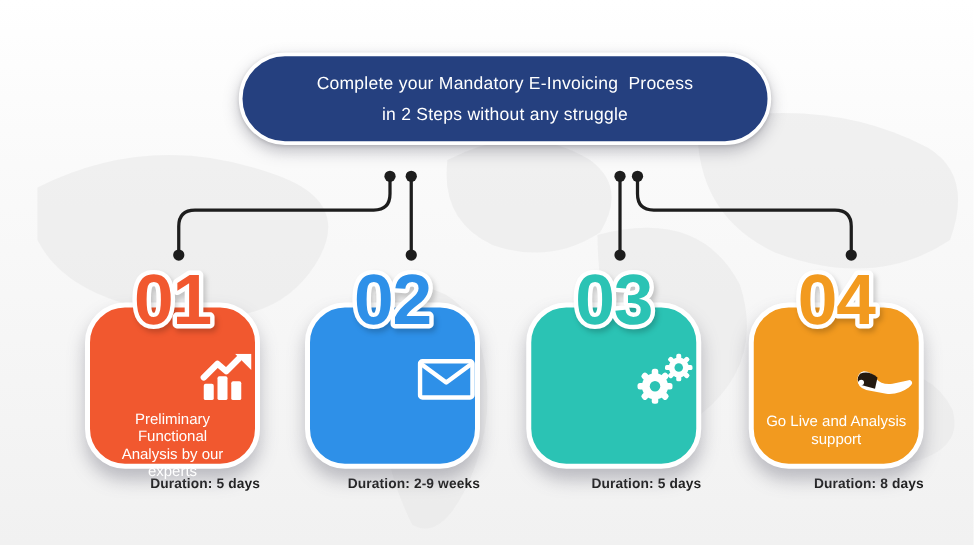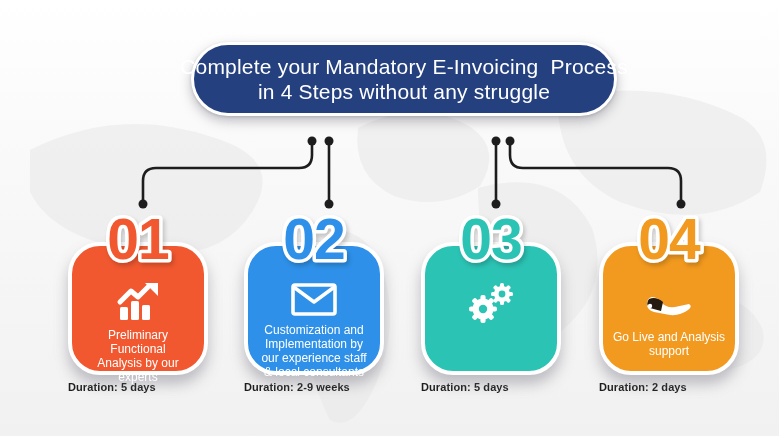--- a/index.html
+++ b/index.html
@@ -13,74 +13,74 @@
   .worldmap path{fill:#e7e7e7;opacity:.55;}
 
   
   .banner{
     position:absolute;left:191px;top:42px;width:426px;height:74px;z-index:2;
     background:var(--banner-bg);
     border:3px solid #fff;border-radius:42px;box-sizing:border-box;
     box-shadow:0 5px 12px rgba(90,90,105,.38), 0 1px 3px rgba(0,0,0,.15);
     display:flex;flex-direction:column;align-items:center;justify-content:center;
   }
-  .banner-line{color:#fff;font-size:21px;line-height:25px;white-space:pre;letter-spacing:.2px;}
+  .banner-line{color:#fff;font-size:14px;line-height:25px;white-space:pre;letter-spacing:.2px;}
 
   
   .connector{position:absolute;left:0;top:0;z-index:1;}
   .connector path{stroke:var(--line-color);stroke-width:2.6;fill:none;stroke-linecap:round;}
   .connector circle{fill:var(--line-color);}
 
   
   .step{position:absolute;top:207px;width:140px;height:195px;z-index:2;}
   .step-1{left:68px;} .step-2{left:244px;} .step-3{left:421px;} .step-4{left:599px;}
 
   .card{
     position:absolute;left:0;top:35px;width:140px;height:133px;box-sizing:border-box;
     background:var(--accent);
     border:4px solid #fff;border-radius:32px;
     box-shadow:0 9px 14px rgba(110,110,125,.42);
-    z-index:2;display:flex;flex-direction:column;align-items:center;
+    z-index:2;display:flex;flex-direction:column;align-items:flex-end;
   }
   .num-svg{position:absolute;left:0;top:0;width:140px;height:64px;z-index:3;
     filter:drop-shadow(2px 3px 2px rgba(0,0,0,.18));}
   .num-svg text{
     font-family:"Liberation Sans","DejaVu Sans",sans-serif;font-weight:700;font-size:57px;
     fill:var(--accent);stroke:#ffffff;stroke-width:7px;paint-order:stroke;stroke-linejoin:round;
     text-anchor:middle;letter-spacing:-1px;
   }
   .icon-wrap{margin-top:37px;height:40px;display:flex;align-items:center;justify-content:center;}
   .accent-fill{fill:var(--accent);}
   .desc{
     margin-top:7px;color:#fff;font-size:12px;line-height:14px;text-align:center;
     white-space:pre-line;width:132px;
   }
   .duration{
-    position:absolute;top:174px;left:0;width:140px;text-align:left;
+    position:absolute;top:174px;left:0;width:140px;text-align:right;
     color:#1e1e1e;font-size:11px;font-weight:600;letter-spacing:.1px;
   }
 </style>
 </head>
 <body>
 
 <div class="stage" style="--banner-bg: #25407F; --line-color: #1D1D1D;">
 
   <svg class="worldmap" width="779" height="436" viewBox="0 0 779 436" aria-hidden="true">
     <path d="M30 150 Q120 105 215 138 Q285 160 252 212 Q220 262 148 252 Q55 242 30 192 Z"></path>
     <path d="M300 235 Q362 215 382 268 Q402 330 372 392 Q352 432 330 420 Q308 378 298 300 Z"></path>
     <path d="M358 128 Q420 96 472 128 Q502 150 480 186 Q440 212 394 196 Q352 176 358 128 Z"></path>
     <path d="M478 188 Q560 166 592 228 Q612 290 560 332 Q518 352 498 300 Q478 240 478 188 Z"></path>
     <path d="M558 98 Q662 76 742 118 Q779 140 760 192 Q700 232 620 202 Q556 172 558 98 Z"></path>
     <path d="M676 298 Q742 286 762 328 Q772 362 720 372 Q676 362 676 298 Z"></path>
     <path d="M70 300 Q120 285 140 320 Q150 355 105 360 Q65 352 70 300 Z"></path>
   </svg>
 
   <div class="banner">
     <div class="banner-line">Complete your Mandatory E-Invoicing  Process</div>
-    <div class="banner-line">in 4 Steps without any struggle</div>
+    <div class="banner-line">in 2 Steps without any struggle</div>
   </div>
 
   <svg class="connector" width="779" height="436" viewBox="0 0 779 436" aria-hidden="true">
     <path d="M312 141 V155 Q312 168 299 168 H156 Q143 168 143 181 V204"></path>
     <path d="M329 141 V204"></path>
     <path d="M496 141 V204"></path>
     <path d="M510 141 V155 Q510 168 523 168 H668 Q681 168 681 181 V204"></path>
     <circle cx="312" cy="141" r="4.5"></circle>
       <circle cx="143" cy="204" r="4.5"></circle>
     <circle cx="329" cy="141" r="4.5"></circle>
@@ -114,24 +114,20 @@
   </div>
 
   <div class="step step-2" style="--accent: #2E90E8;">
     <div class="card">
       <div class="icon-wrap">
         <svg width="46" height="33" viewBox="0 0 46 33">
           <rect x="2" y="2" width="42" height="29" rx="2" fill="none" stroke="#fff" stroke-width="3.6"></rect>
           <path d="M4 5 L23 19 L42 5" fill="none" stroke="#fff" stroke-width="3.6" stroke-linecap="round" stroke-linejoin="round"></path>
         </svg>
       </div>
-      <div class="desc">Customization and
-Implementation by
-our experience staff
-&amp; local consultants</div>
     </div>
     <svg class="num-svg" viewBox="0 0 140 64">
       <text x="70" y="52">02</text>
     </svg>
     <div class="duration">Duration: 2-9 weeks</div>
   </div>
 
   <div class="step step-3" style="--accent: #2BC3B4;">
     <div class="card">
       <div class="icon-wrap">
@@ -169,16 +165,16 @@
           <path d="M7 12 Q3 17 8 21 L19 24 L21 15 Q14 9 7 12 Z" fill="#241a10"></path>
           <circle cx="8" cy="19" r="2.2" fill="#fff"></circle>
         </svg>
       </div>
       <div class="desc">Go Live and Analysis
 support</div>
     </div>
     <svg class="num-svg" viewBox="0 0 140 64">
       <text x="70" y="52">04</text>
     </svg>
-    <div class="duration">Duration: 2 days</div>
+    <div class="duration">Duration: 8 days</div>
   </div>
 
 </div>
 
 </body></html>

